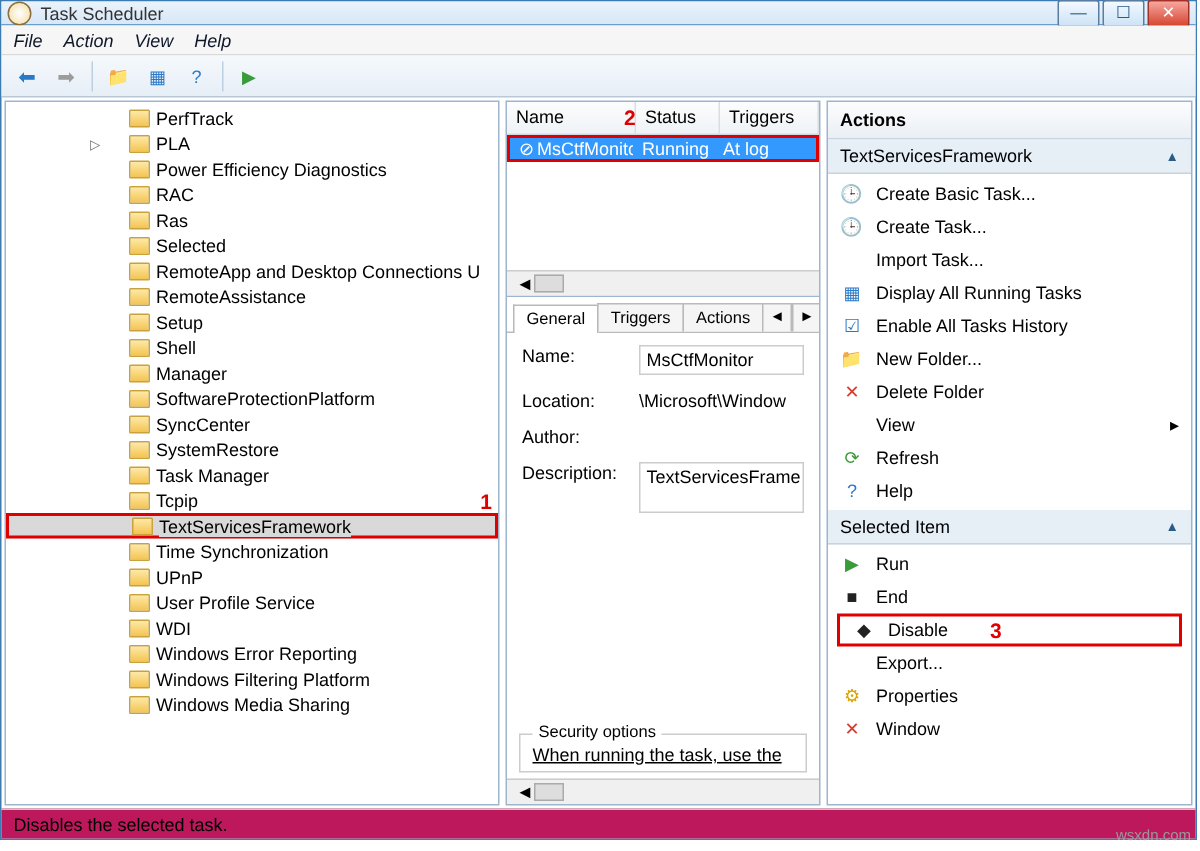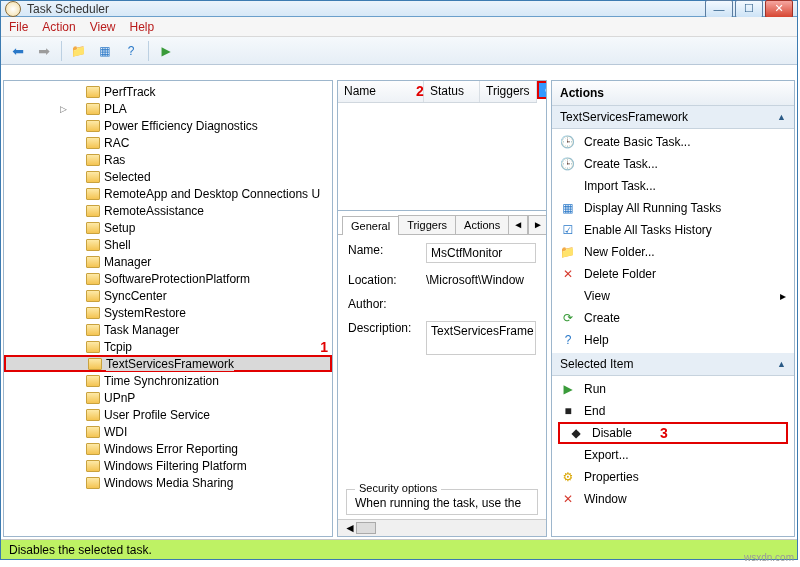--- a/index.html
+++ b/index.html
@@ -5,64 +5,64 @@
 * { box-sizing: border-box; margin: 0; padding: 0; font-family: "Segoe UI", Tahoma, sans-serif; font-size: 12px; }
 body { width: 800px; height: 567px; background: #fff; overflow: hidden; }
 .window { border: 1px solid #3c7bb1; width: 798px; height: 560px; display: flex; flex-direction: column; }
 .titlebar { height: 16px; background: linear-gradient(#eaf3fb,#d7e8f7); display: flex; align-items: center; padding: 0 4px; border-bottom: 1px solid #6b9fcb; }
 .titlebar-icon { width: 16px; height: 16px; border: 1px solid #8a6d3b; border-radius: 50%; background: radial-gradient(#fff,#f3dca0); margin-right: 6px; }
 .titlebar-title { flex: 1; color: #333; }
 .winbtns { display: flex; gap: 2px; }
 .winbtn { width: 28px; height: 18px; border: 1px solid #5a7ca0; border-radius: 2px; background: linear-gradient(#f3f9ff,#cde3f6); display:flex;align-items:center;justify-content:center; font-size:11px; color:#2a5a86; }
 .winbtn.close { background: linear-gradient(#f6a7a0,#d64531); color:#fff; border-color:#a03228; }
 .menubar { height: 20px; display: flex; align-items: center; gap: 14px; padding: 0 8px; border-bottom: 1px solid #d9d9d9; background:#f6f6f6; }
-.menubar span { color:#b91c1c; }
+.menubar span { color:#0f172a;font-style:italic; }
 .toolbar { height: 28px; display:flex; align-items:center; gap:4px; padding:0 6px; border-bottom:1px solid #b8c8d8; background:linear-gradient(#f5f9fc,#e6eef6); }
 .tbtn { width:22px; height:22px; border:1px solid transparent; display:flex; align-items:center; justify-content:center; border-radius:2px; }
 .sep{width:1px;height:20px;background:#bcd0e2;margin:0 2px;}
-.content { flex:1; display:flex; min-height:0;margin-top:13px; }
+.content { flex:1; display:flex; min-height:0; }
 .col { border:1px solid #9db6cc; margin:2px; display:flex; flex-direction:column; overflow:hidden; }
 .left { width:330px; }
 .middle { width:210px; }
 .right { flex:1; }
 .tree { flex:1; overflow:auto; padding:2px 0; background:#fff; }
 .tree-row { display:flex; align-items:center; height:17px; padding-left:82px; gap:4px; white-space:nowrap; }
 .tree-row.exp::before { content:"▷"; position:absolute; margin-left:-26px; font-size:9px; color:#777; }
 .tree-row .folder { width:14px; height:12px; background:linear-gradient(#fde9a7,#f4c452); border:1px solid #c9a23e; border-radius:1px; }
 .tree-row.sel { background:#d9d9d9; }
 .tree-row.sel span { background:#d9d9d9; }
 .redbox { border:2px solid #e10000; }
 .redlabel { color:#e10000; font-weight:bold; font-size:14px; position:absolute; }
-.middle-top { height:130px; border-bottom:1px solid #9db6cc; display:flex; flex-direction:row; }
+.middle-top { height:130px; border-bottom:1px solid #9db6cc; display:flex; flex-direction:column; }
 .listhead { display:flex; background:linear-gradient(#fdfdfe,#eef2f6); border-bottom:1px solid #d0d7de; height:22px; }
 .listhead div { padding:3px 6px; border-right:1px solid #d8dee4; }
 .listrow { display:flex; height:18px; align-items:center; background:#3399ff; color:#fff; border:2px solid #e10000; }
 .listrow div { padding:0 6px; white-space:nowrap; overflow:hidden; }
 .mscroll { height:17px; background:#f0f0f0; border-top:1px solid #ccc; display:flex; align-items:center; padding-left:6px;}
 .mscroll .thumb{width:20px;height:12px;background:#ddd;border:1px solid #aaa;}
 .middle-bot { flex:1; display:flex; flex-direction:column; }
 .tabs { display:flex; background:#fff; border-bottom:1px solid #b9b9b9; padding:4px 4px 0 4px; gap:0; }
 .tab { padding:3px 8px; border:1px solid #b9b9b9; border-bottom:none; background:#f5f5f5; margin-right:-1px; font-size:11px;}
 .tab.active { background:#fff; position:relative; top:1px; }
 .tabnav{padding:3px 4px;border:1px solid #b9b9b9;border-bottom:none;background:#f5f5f5;font-size:10px;}
 .form { padding:8px 10px; flex:1; overflow:hidden; }
 .form-row { display:flex; margin-bottom:10px; }
 .form-row label { width:78px; }
 .form-row .val { flex:1; border:1px solid #ccc; padding:2px 4px; background:#fff; white-space:nowrap; overflow:hidden; }
 .form-row .txt { flex:1; white-space:nowrap; overflow:hidden; }
-.secgroup{margin:4px 8px;border:1px solid #ccc;padding:6px 8px 4px;position:relative;}
+.secgroup{margin:4px 8px;border:1px solid #ccc;padding:6px 8px 4px;position:relative;text-decoration:underline;}
 .secgroup .legend{position:absolute;top:-8px;left:8px;background:#fff;padding:0 4px;font-size:11px;}
 .actions-head { background:linear-gradient(#fdfdfe,#e9eff5); padding:5px 8px; font-weight:bold; border-bottom:1px solid #c7d3de; }
 .actions-sub { background:#e6eef6; padding:4px 8px; border-bottom:1px solid #c7d3de; display:flex; justify-content:space-between; align-items:center;}
 .actions-sub .caret{font-size:9px;color:#2a5a86;}
 .actions-list { padding:2px 0; }
 .act { display:flex; align-items:center; gap:8px; padding:3px 8px; height:22px; }
 .act .ico { width:16px; height:16px; display:flex; align-items:center; justify-content:center; font-size:12px; }
 .act.redbox{border:2px solid #e10000;margin:0 6px;}
-.statusbar { height:20px; border-top:1px solid #c8c8c8; background:#bef264; padding:2px 8px; font-size:11px; display:flex; align-items:center;}
+.statusbar { height:20px; border-top:1px solid #c8c8c8; background:#be185d; padding:2px 8px; font-size:11px; display:flex; align-items:center;}
 .watermark{position:absolute;right:6px;bottom:4px;font-size:10px;color:#999;}
 .arrow-left{color:#2a78c8;font-size:14px;}
 .arrow-right{color:#9c9c9c;font-size:14px;}
 .ico-yellow{color:#d9a500;}
 .ico-blue{color:#2a78c8;}
 .ico-green{color:#3a9b3a;}
 .ico-red{color:#d63b2f;}
 .ico-black{color:#222;}
 </style>
 </head>
@@ -306,21 +306,21 @@
             <div class="ico ico-red">✕</div>
             <span>Delete Folder</span>
           </div>
           <div class="act">
             <div class="ico "></div>
             <span>View</span>
             <span style="margin-left: auto;">▸</span>
           </div>
           <div class="act">
             <div class="ico ico-green">⟳</div>
-            <span>Create</span>
+            <span>Refresh</span>
           </div>
           <div class="act">
             <div class="ico ico-blue">?</div>
             <span>Help</span>
           </div>
         </div>
       <div class="actions-sub">
           <span>Selected Item</span>
           <span class="caret">▲</span>
         </div>

